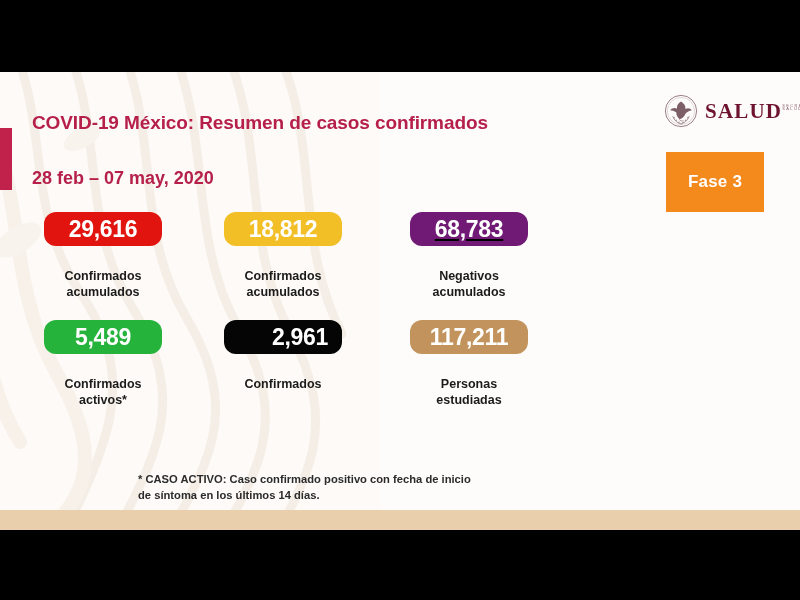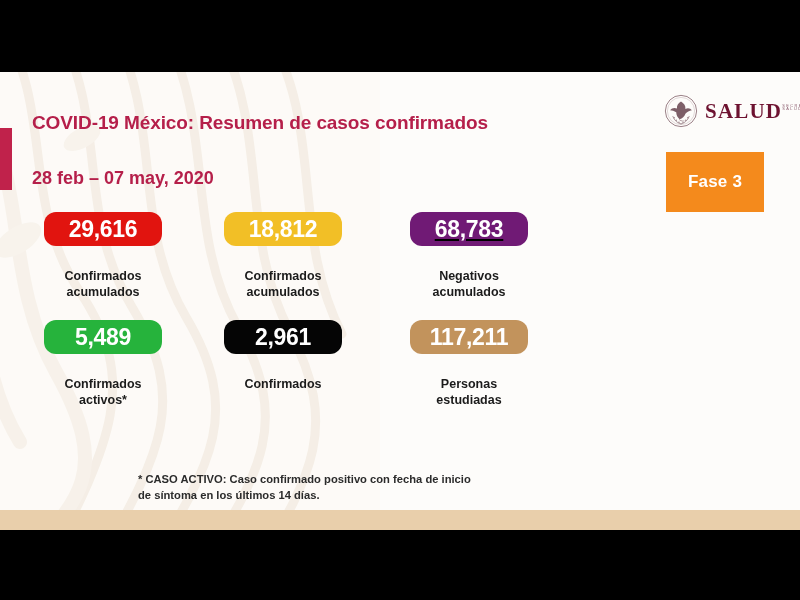--- a/index.html
+++ b/index.html
@@ -300,21 +300,21 @@
 
         <div class="stat-cell col0">
           <div class="stat-pill" style="background: rgb(38, 179, 60);">
             <span class="stat-value">5,489</span>
           </div>
           <div class="stat-label">Confirmados
 activos*</div>
         </div>
 
         <div class="stat-cell col1">
-          <div class="stat-pill" style="background: rgb(5, 5, 5);">
+          <div class="stat-pill" style="background: rgb(5, 5, 5); justify-content: flex-end;">
             <span class="stat-value">2,961</span>
           </div>
           <div class="stat-label">Confirmados</div>
         </div>
 
         <div class="stat-cell col2">
           <div class="stat-pill" style="background: rgb(194, 147, 92);">
             <span class="stat-value">117,211</span>
           </div>
           <div class="stat-label">Personas

